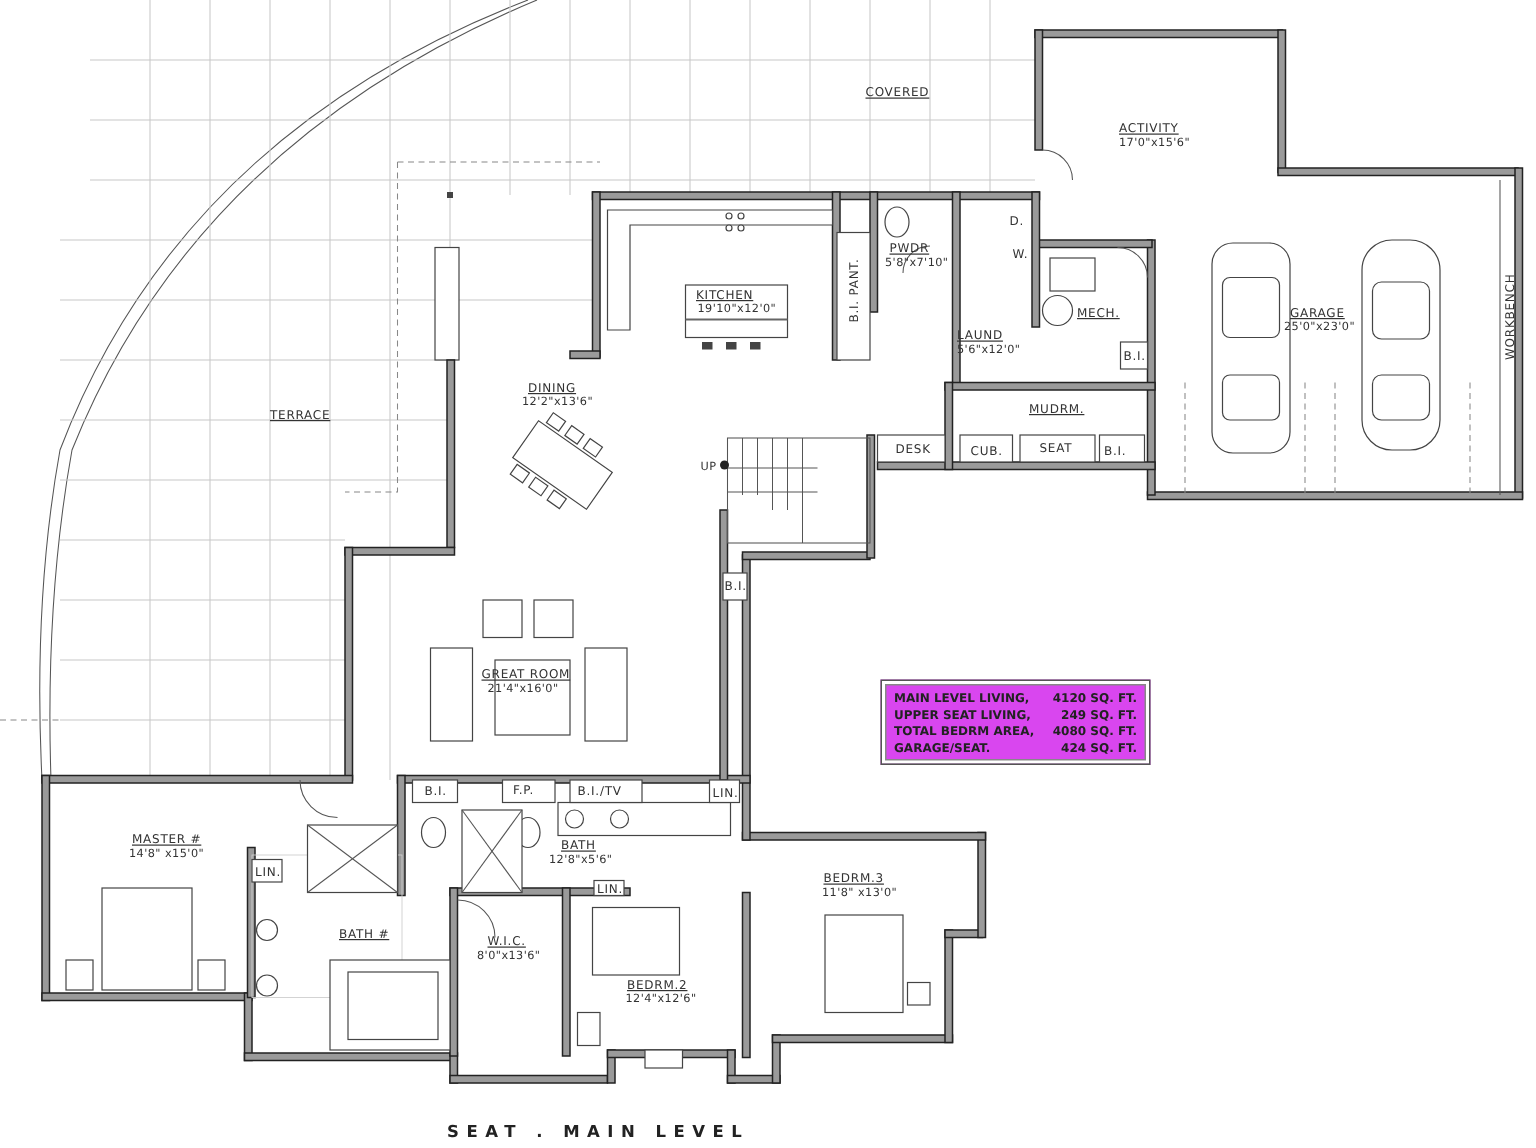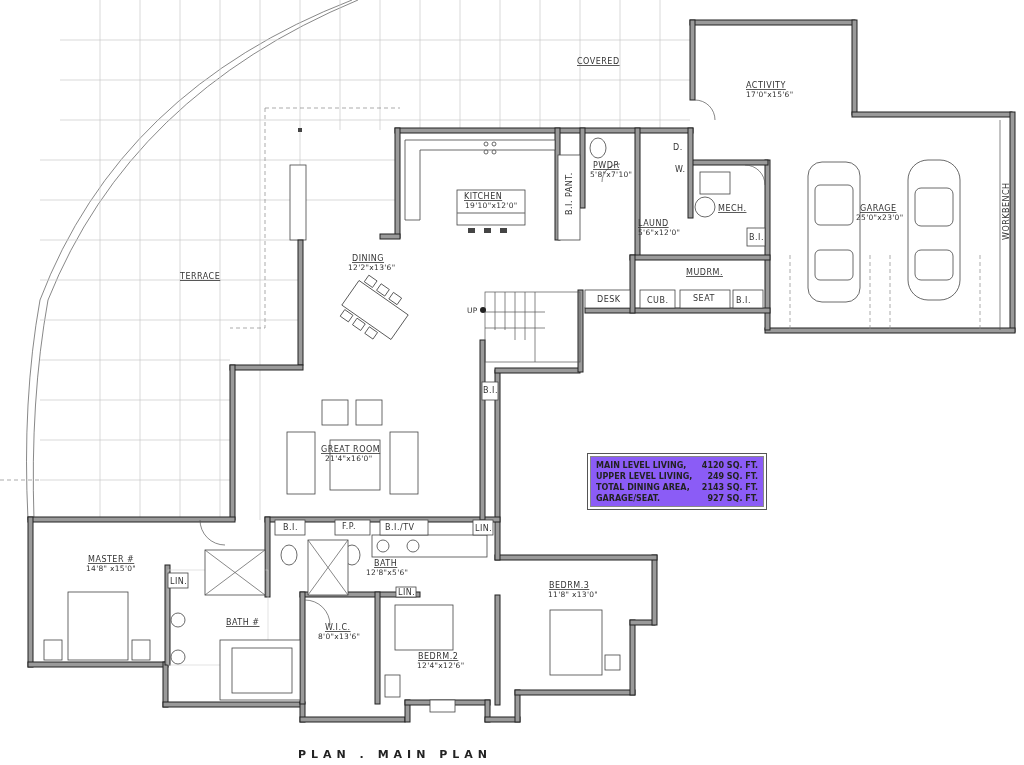--- a/index.html
+++ b/index.html
@@ -9,21 +9,21 @@
   .lbl { font-family:"DejaVu Sans", sans-serif; font-size:8px; fill:#333; letter-spacing:0.5px; }
   .dim { font-family:"DejaVu Sans", sans-serif; font-size:7.5px; fill:#333; letter-spacing:0.3px; }
   .ul { text-decoration:underline; }
   .thin { fill:none; stroke:#555; stroke-width:0.7; }
   .grid { fill:none; stroke:#c8c8c8; stroke-width:0.7; }
   .dash { fill:none; stroke:#888; stroke-width:0.7; stroke-dasharray:4 3; }
   .fix { fill:#fff; stroke:#444; stroke-width:0.8; }
   .tile { fill:none; stroke:#cfcfcf; stroke-width:0.6; }
   .summary { position:absolute; left:587px; top:453px; width:180px; height:57px;
              border:1px solid #555; box-shadow:inset 0 0 0 2px #fff, inset 0 0 0 3px #888;
-             background:#8b5cf6; padding:6px 8px; box-sizing:border-box;
+             background:#d946ef; padding:6px 8px; box-sizing:border-box;
              font-family:"DejaVu Sans", sans-serif; font-size:8px; font-weight:bold; color:#222; }
   .srow { display:flex; justify-content:space-between; line-height:11px; }
   .caption { position:absolute; left:298px; top:748px; font-family:"DejaVu Sans", sans-serif;
              font-size:11px; font-weight:bold; letter-spacing:5px; color:#222; }
 </style>
 </head>
 <body>
 
 <svg width="1024" height="765" viewBox="0 0 1024 765">
 
@@ -285,26 +285,26 @@
     <text x="467" y="313" class="dim">UP</text>
   </g>
 </svg>
 
 <div class="summary">
   <div class="srow">
     <span>MAIN LEVEL LIVING,</span>
     <span>4120  SQ. FT.</span>
   </div>
   <div class="srow">
-    <span>UPPER LEVEL LIVING,</span>
+    <span>UPPER SEAT LIVING,</span>
     <span>249 SQ. FT.</span>
   </div>
   <div class="srow">
-    <span>TOTAL DINING AREA,</span>
-    <span>2143 SQ. FT.</span>
+    <span>TOTAL BEDRM AREA,</span>
+    <span>4080 SQ. FT.</span>
   </div>
   <div class="srow">
     <span>GARAGE/SEAT.</span>
-    <span>927 SQ. FT.</span>
+    <span>424 SQ. FT.</span>
   </div>
 </div>
 
-<div class="caption">PLAN . MAIN PLAN</div>
+<div class="caption">SEAT . MAIN LEVEL</div>
 
 </body></html>

